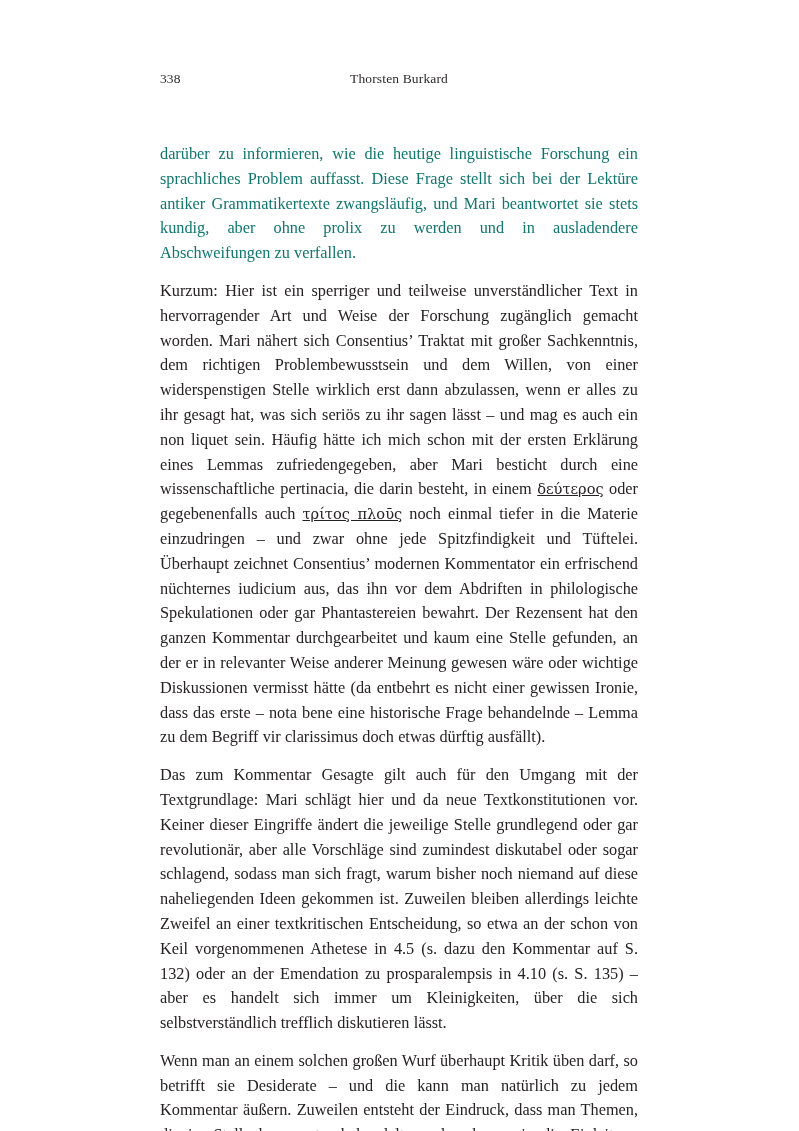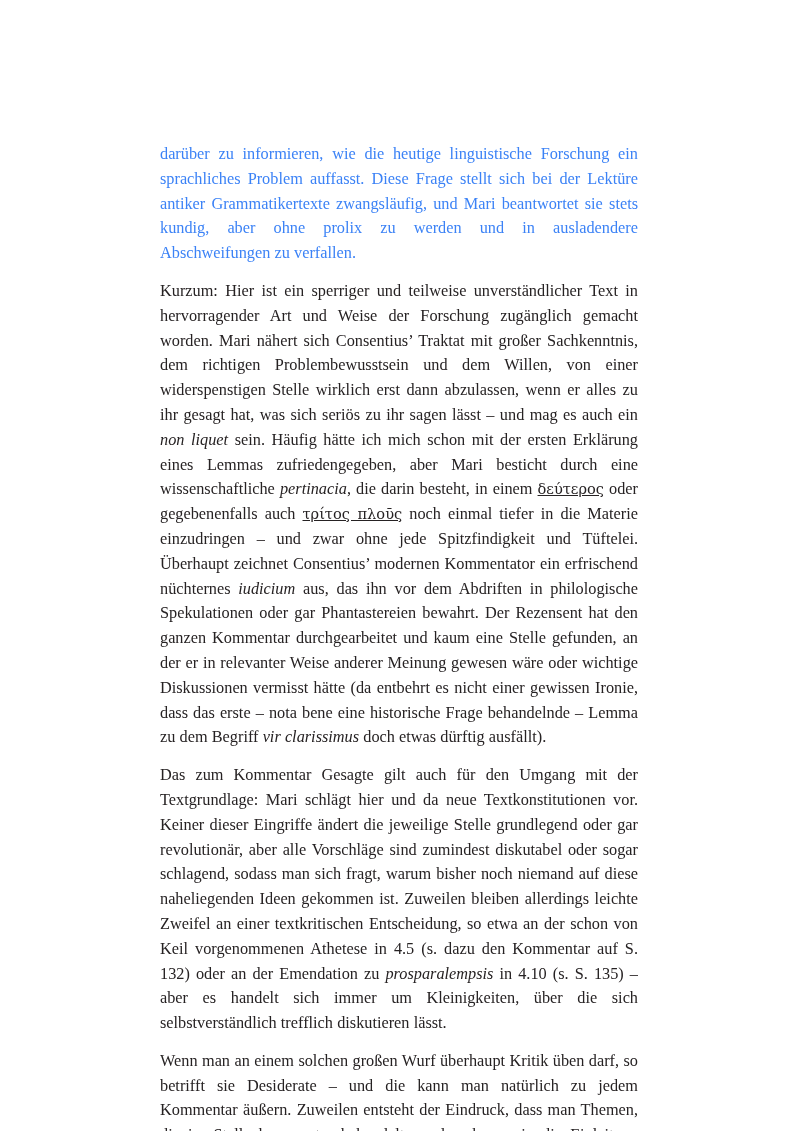--- a/index.html
+++ b/index.html
@@ -68,37 +68,40 @@
     hyphens: manual;
     -webkit-hyphens: manual;
     word-spacing: 0.1px;
     color: #262223;
   }
   .para:last-child {
     margin-bottom: 0;
   }
 
   .it {
-    font-style: italic;
   }
   .gr {
     font-family: "DejaVu Serif", "Liberation Serif", serif;
     font-size: 14.6px;
     text-decoration: underline;
   }
   .nb {
     white-space: nowrap;
   }
 </style>
 </head>
 <body>
 
 <div class="page" style="background: rgb(255, 255, 255);">
 
+  <div class="running-head">
+    <span class="folio">338</span>
+    <span class="head-title">Thorsten Burkard</span>
+  </div>
 
   <div class="textblock">
-    <p class="para" style="color: #3b82f6;">darüber zu informieren, wie die heutige linguistische Forschung ein sprachliches Problem auffasst. Diese Frage stellt sich bei der Lektüre antiker Grammatikertexte zwangsläufig, und Mari beantwortet sie stets kundig, aber ohne prolix zu werden und in ausladendere Abschweifungen zu verfallen.</p>
+    <p class="para" style="color: #0f766e;">darüber zu informieren, wie die heutige linguistische Forschung ein sprachliches Problem auffasst. Diese Frage stellt sich bei der Lektüre antiker Grammatikertexte zwangsläufig, und Mari beantwortet sie stets kundig, aber ohne prolix zu werden und in ausladendere Abschweifungen zu verfallen.</p>
     <p class="para" style="color: rgb(38, 34, 35);">Kurzum: Hier ist ein sperriger und teilweise unverständlicher Text in hervorragender Art und Weise der Forschung zugänglich gemacht worden. Mari nähert sich Consentius’ Traktat mit großer Sachkenntnis, dem richtigen Problembewusstsein und dem Willen, von einer widerspenstigen Stelle wirklich erst dann abzulassen, wenn er alles zu ihr gesagt hat, was sich seriös zu ihr sagen lässt – und mag es auch ein <span class="it">non liquet</span> sein. Häufig hätte ich mich schon mit der ersten Erklärung eines Lemmas zufriedengegeben, aber Mari besticht durch eine wissenschaftliche <span class="it">pertinacia</span>, die darin besteht, in einem <span class="gr nb">δεύτερος</span> oder gegebenenfalls auch <span class="gr nb">τρίτος πλοῦς</span> noch einmal tiefer in die Materie einzudringen – und zwar ohne jede Spitzfindigkeit und Tüftelei. Überhaupt zeichnet Consentius’ modernen Kommentator ein erfrischend nüchternes <span class="it">iudicium</span> aus, das ihn vor dem Abdriften in philologische Spekulationen oder gar Phantastereien bewahrt. Der Rezensent hat den ganzen Kommentar durchgearbeitet und kaum eine Stelle gefunden, an der er in relevanter Weise anderer Meinung gewesen wäre oder wichtige Diskussionen vermisst hätte (da entbehrt es nicht einer gewissen Ironie, dass das erste – nota bene eine historische Frage behandelnde – Lemma zu dem Begriff <span class="it">vir clarissimus</span> doch etwas dürftig ausfällt).</p>
     <p class="para" style="color: rgb(38, 34, 35);">Das zum Kommentar Gesagte gilt auch für den Umgang mit der Textgrundlage: Mari schlägt hier und da neue Textkonstitutionen vor. Keiner dieser Eingriffe ändert die jeweilige Stelle grundlegend oder gar revolutionär, aber alle Vorschläge sind zumindest diskutabel oder sogar schlagend, sodass man sich fragt, warum bisher noch niemand auf diese naheliegenden Ideen gekommen ist. Zuweilen bleiben allerdings leichte Zweifel an einer textkritischen Entscheidung, so etwa an der schon von Keil vorgenommenen Athetese in 4.5 (s. dazu den Kommentar auf S. 132) oder an der Emendation zu <span class="it">prosparalempsis</span> in 4.10 (s. S. 135) – aber es handelt sich immer um Kleinigkeiten, über die sich selbstverständlich trefflich diskutieren lässt.</p>
     <p class="para" style="color: rgb(38, 34, 35);">Wenn man an einem solchen großen Wurf überhaupt Kritik üben darf, so betrifft sie Desiderate – und die kann man natürlich zu jedem Kommentar äußern. Zuweilen entsteht der Eindruck, dass man Themen, die im Stellenkommentar behandelt werden, besser in die Einleitung verlagert hätte und ihnen dort vielleicht sogar etwas mehr Raum hätte gönnen sollen. So weist</p>
   </div>
 
 </div>
 
 </body></html>

